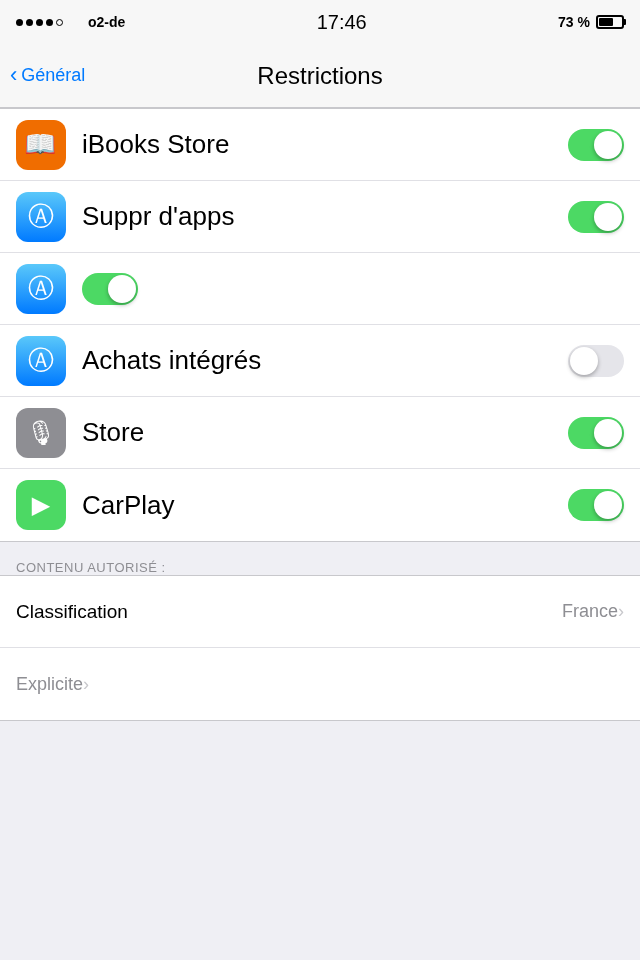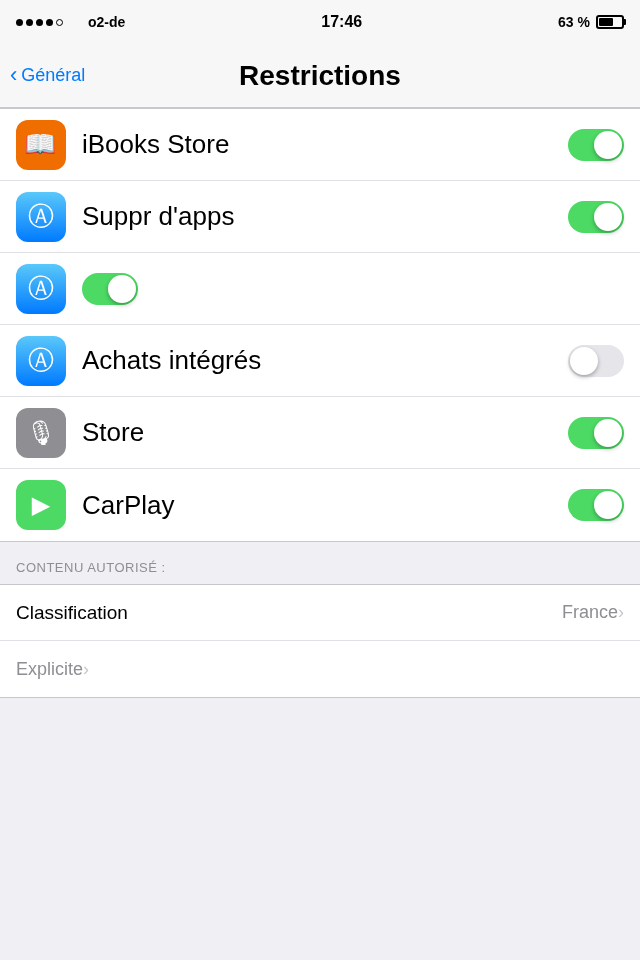--- a/index.html
+++ b/index.html
@@ -29,21 +29,21 @@
       gap: 20px;
     }
     .signal-dots {
       display: flex; gap: 3px; align-items: center;
     }
     .dot {
       width: 7px; height: 7px; border-radius: 50%; background: #000;
     }
     .dot.empty { background: transparent; border: 1.5px solid #000; }
     .carrier { margin-left: 5px; font-size: 14px; }
-    .status-center { font-size: 16px; font-weight: 700; text-align: center; }
+    .status-center { font-size: 20px; font-weight: 400; text-align: center; }
     .status-right { display: flex; align-items: center; gap: 6px; font-size: 14px; }
     .battery-icon {
       width: 28px; height: 14px; border: 2px solid #000; border-radius: 3px; position: relative;
       display: flex; align-items: center; padding: 1px;
     }
     .battery-icon::after {
       content: '';
       width: 2px; height: 6px;
       background: #000;
       position: absolute;
@@ -77,22 +77,22 @@
       font-size: 18px;
       cursor: pointer;
       gap: 4px;
     }
     .nav-back-chevron {
       font-size: 22px;
       line-height: 1;
       margin-top: -2px;
     }
     .nav-title {
-      font-size: 28px;
-      font-weight: 700;
+      font-size: 24px;
+      font-weight: 400;
       color: #000;
     }
 
     
     .settings-section {
       background: #fff;
       border-top: 1px solid #c8c8cc;
       border-bottom: 1px solid #c8c8cc;
       margin-bottom: 0;
     }
@@ -151,33 +151,33 @@
       position: absolute;
       top: 2px;
       box-shadow: 0 2px 4px rgba(0,0,0,0.3);
       transition: left 0.2s;
     }
     .toggle.on .toggle-thumb { left: 26px; }
     .toggle.off .toggle-thumb { left: 2px; }
 
     
     .section-header {
-      padding: 18px 16px 9px 16px;
+      padding: 18px 16px 0 16px;
       font-size: 13px;
       font-weight: 400;
       color: #8e8e93;
       letter-spacing: 0.5px;
     }
 
     
     .nav-row {
       display: flex;
       align-items: center;
       padding: 0 16px;
-      height: 56px;
+      height: 72px;
       background: #fff;
       border-bottom: 1px solid #e0e0e5;
     }
     .nav-row:last-child { border-bottom: none; }
     .nav-row-label {
       flex: 1;
       font-size: 19px;
       color: #000;
     }
     .nav-row-value {
@@ -229,21 +229,21 @@
       <div class="dot"></div>
       <div class="dot"></div>
       <div class="dot"></div>
       <div class="dot"></div>
       <div class="dot empty"></div>
     </div>
     <span class="carrier">o2-de</span>
   </div>
   <div class="status-center">17:46</div>
   <div class="status-right">
-    <span>63 %</span>
+    <span>73 %</span>
     <div class="battery-icon">
       <div class="battery-fill"></div>
     </div>
   </div>
 </div>
 
 <div class="nav-bar">
   <div class="nav-back">
     <span class="nav-back-chevron">‹</span>
     <span>Général</span>

